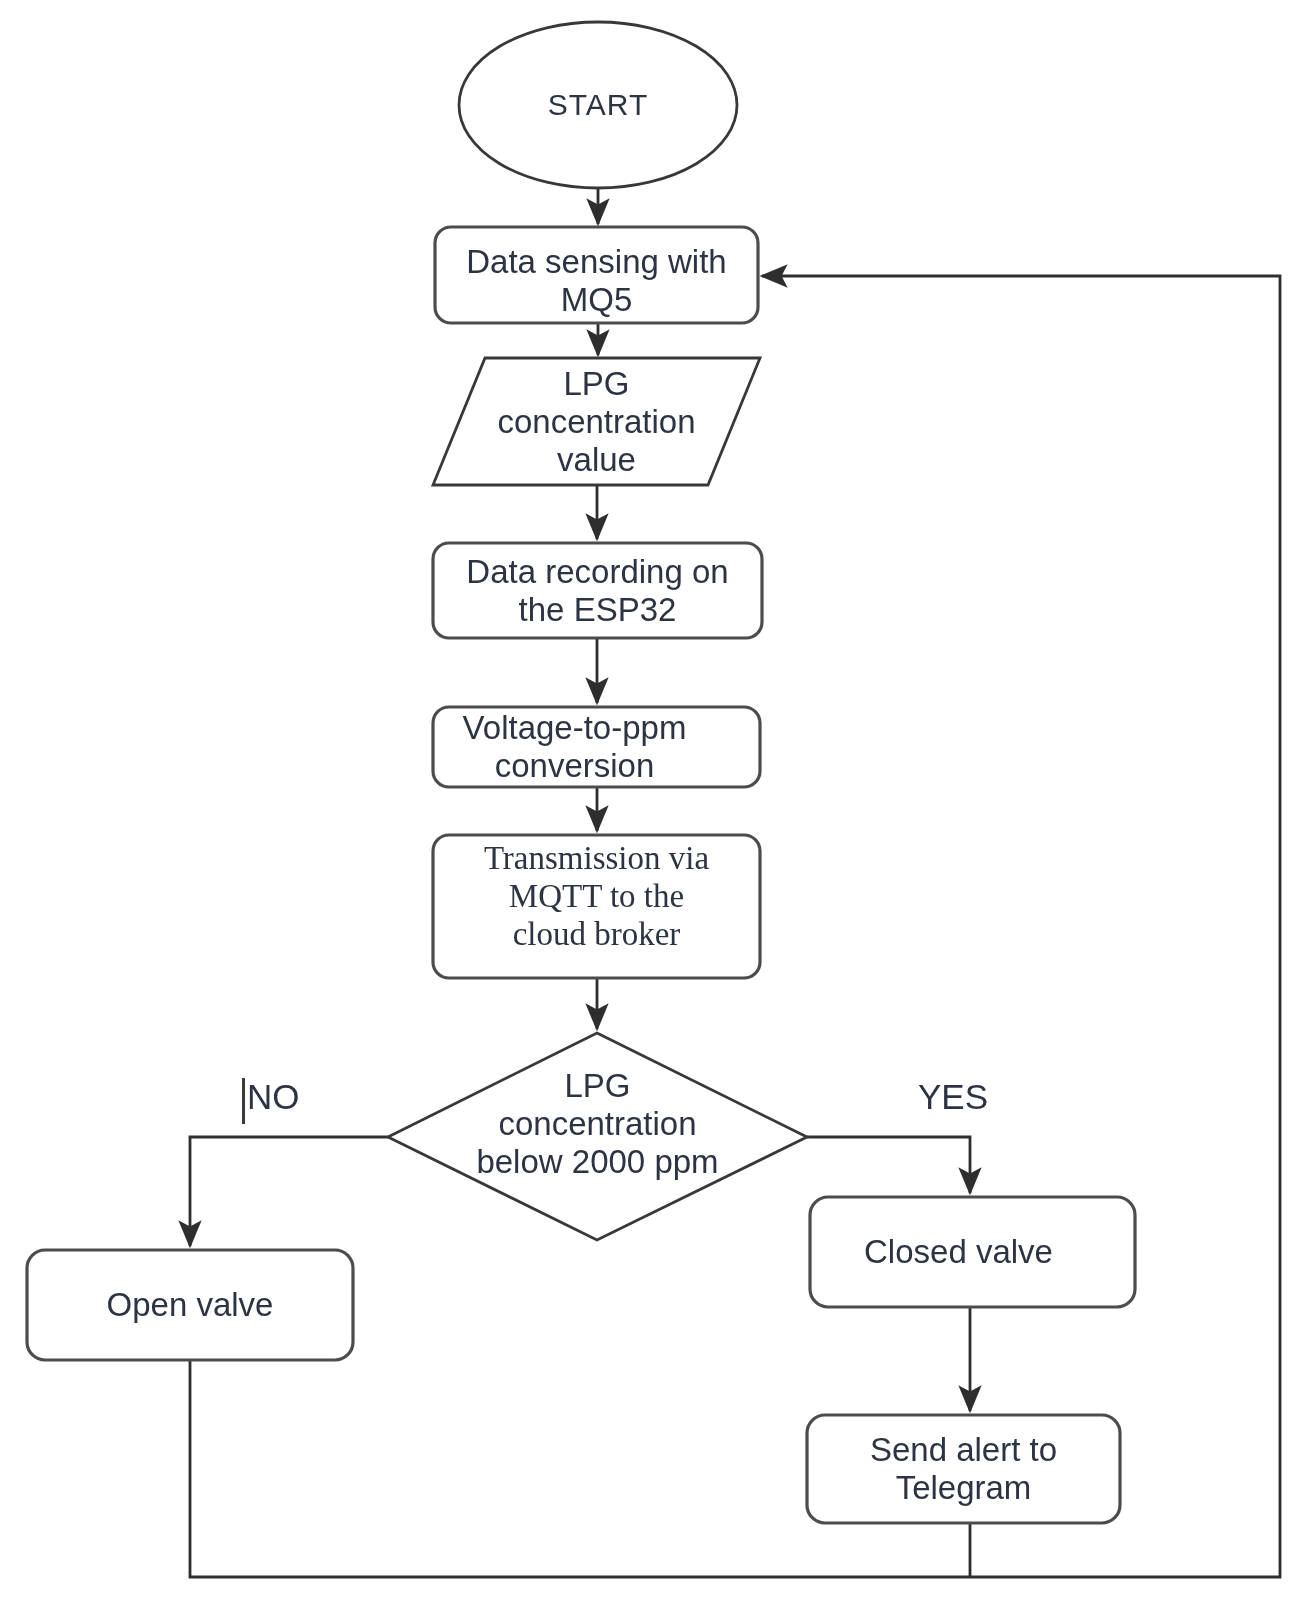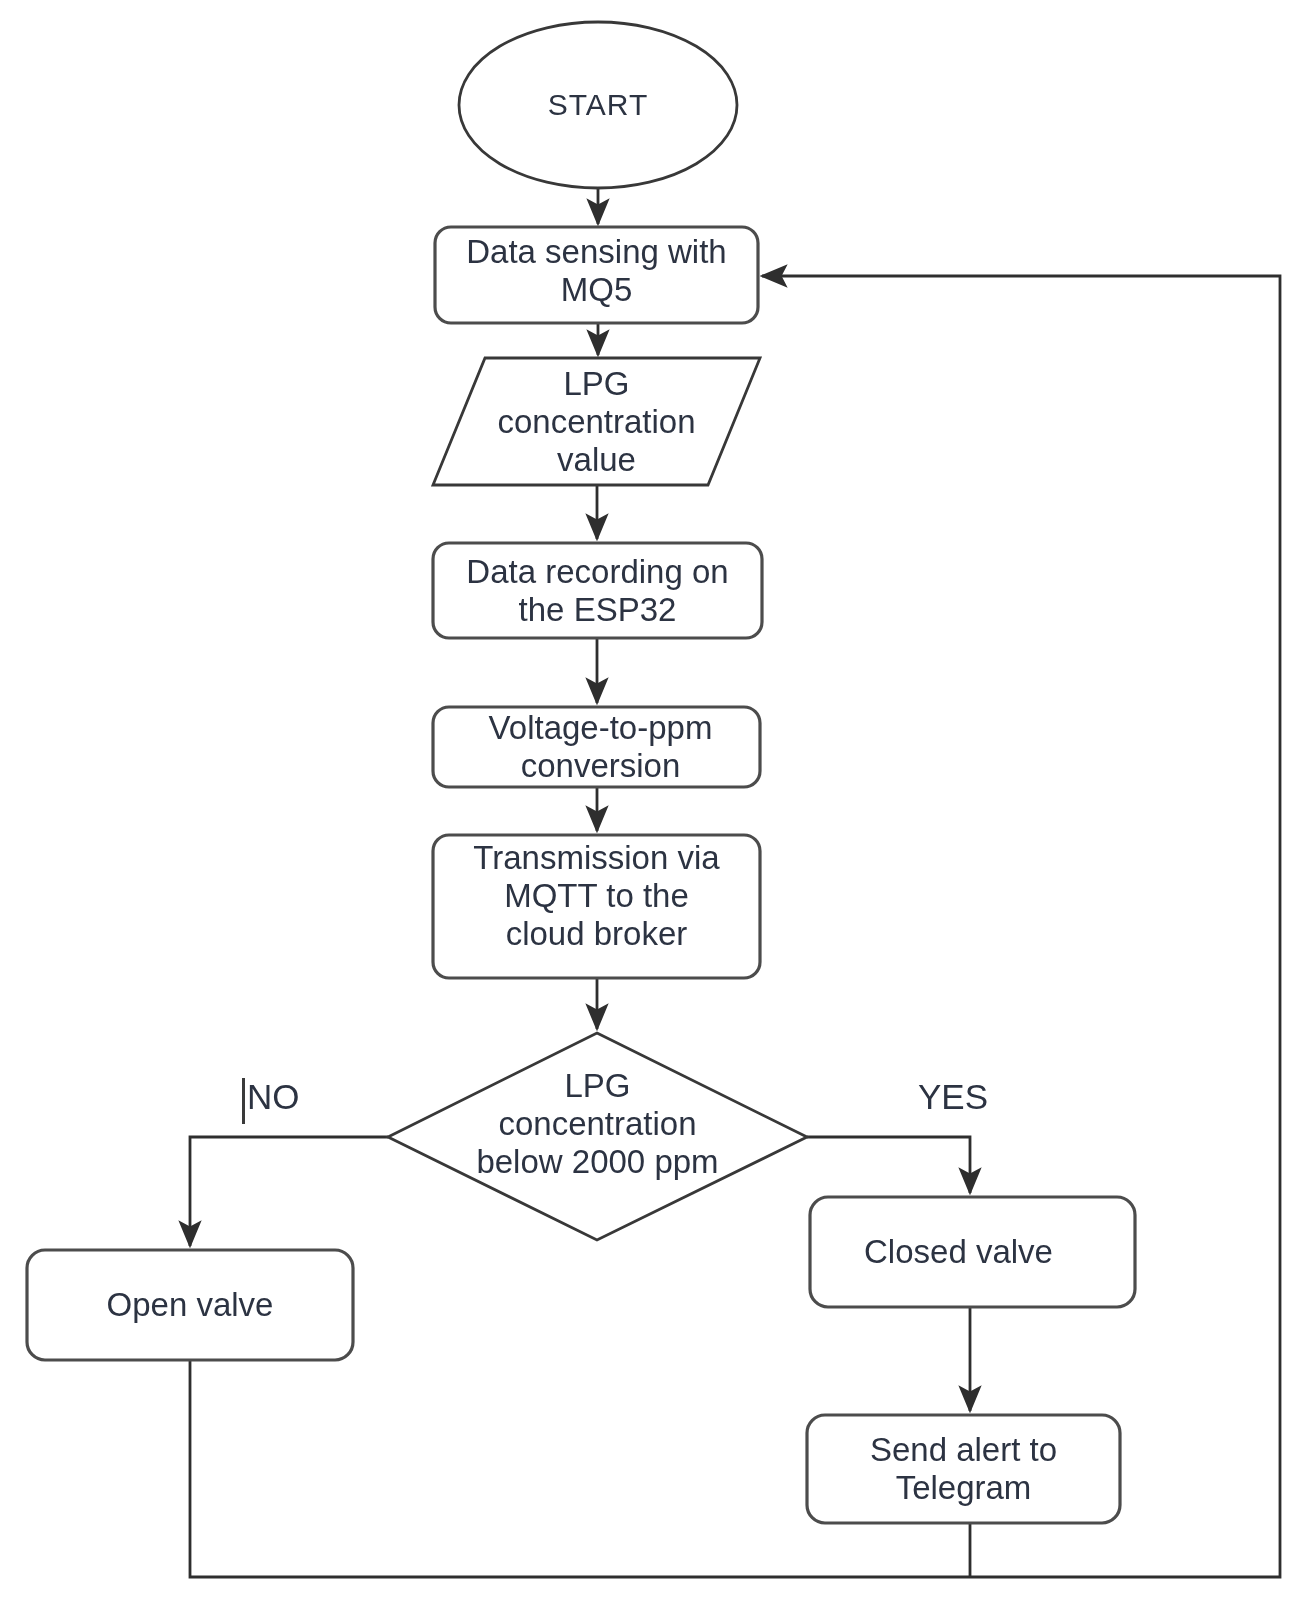--- a/index.html
+++ b/index.html
@@ -75,30 +75,30 @@
     <rect class="shape" x="433" y="543" width="329" height="95" rx="16"></rect>
     <rect class="shape" x="433" y="707" width="327" height="80" rx="16"></rect>
     <rect class="shape" x="433" y="835" width="327" height="143" rx="16"></rect>
     <path class="outline" d="M597,1033 L807,1137 L597,1240 L388,1137 Z"></path>
     <rect class="shape" x="27" y="1250" width="326" height="110" rx="18"></rect>
     <rect class="shape" x="810" y="1197" width="325" height="110" rx="18"></rect>
     <rect class="shape" x="807" y="1415" width="313" height="108" rx="18"></rect>
   </svg>
 
   <div class="label start" style="left:459px;top:22px;width:278px;height:166px;">START</div>
-  <div class="label" style="left:435px;top:223px;width:323px;height:96px;">Data sensing with
+  <div class="label" style="left:435px;top:233px;width:323px;height:96px;">Data sensing with
 MQ5</div>
   <div class="label" style="left:433px;top:358px;width:327px;height:127px;">LPG
 concentration
 value</div>
   <div class="label" style="left:433px;top:543px;width:329px;height:95px;text-align:center;">Data recording on
 the ESP32</div>
-  <div class="label" style="left:437px;top:707px;width:327px;height:80px;">Voltage-to-ppm
+  <div class="label" style="left:411px;top:707px;width:327px;height:80px;">Voltage-to-ppm
 conversion</div>
-  <div class="label" style="left:433px;top:835px;width:327px;height:122px;">Transmission via
+  <div class="label" style="left:433px;top:835px;width:327px;height:122px;font-family:Liberation Serif, serif;">Transmission via
 MQTT to the
 cloud broker</div>
   <div class="label" style="left:388px;top:1033px;width:419px;height:207px;padding-bottom:26px;box-sizing:border-box;">LPG
 concentration
 below 2000 ppm</div>
   <div class="label" style="left:27px;top:1250px;width:326px;height:110px;">Open valve</div>
   <div class="label" style="left:810px;top:1197px;width:297px;height:110px;">Closed valve</div>
   <div class="label" style="left:807px;top:1415px;width:313px;height:108px;">Send alert to
 Telegram</div>
 

